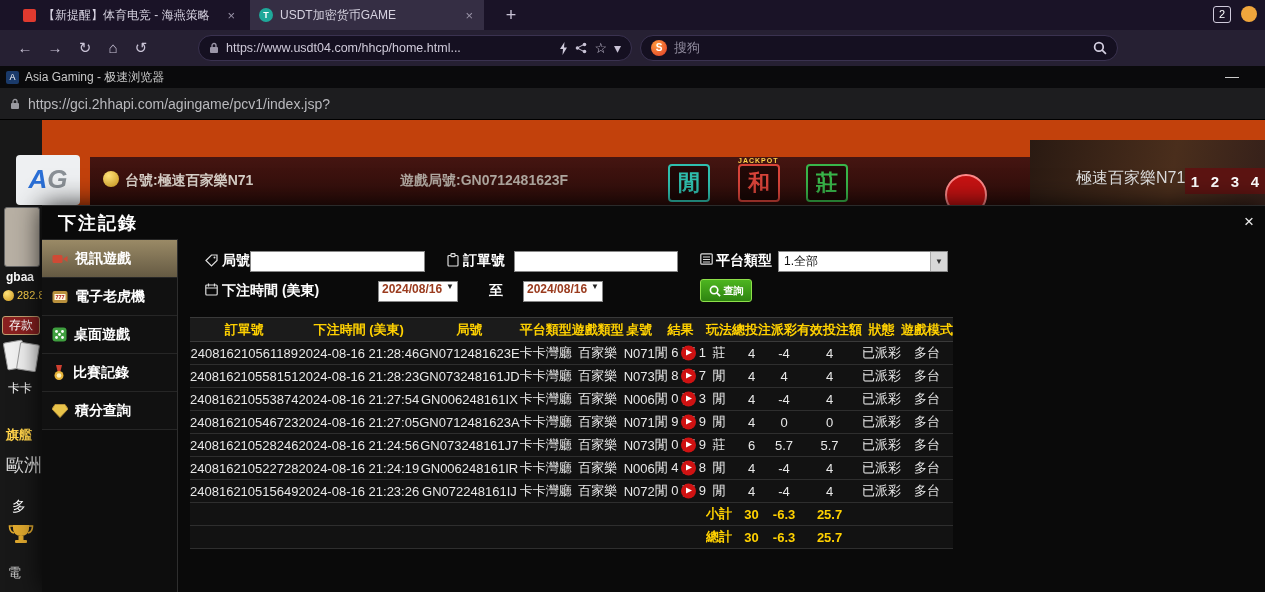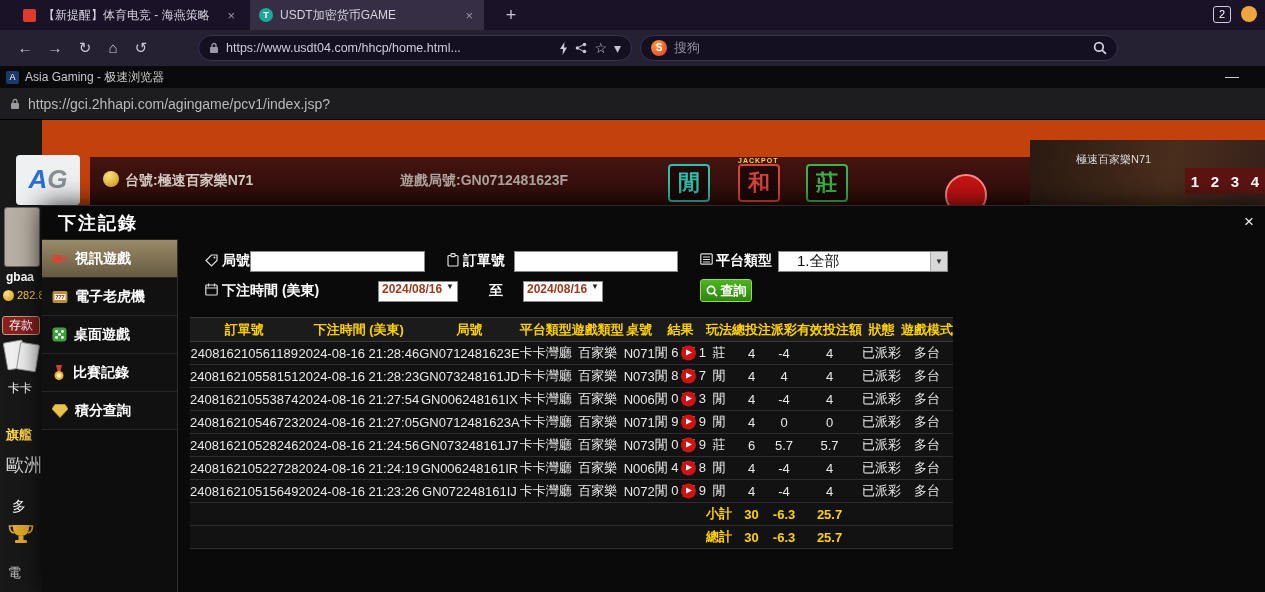--- a/index.html
+++ b/index.html
@@ -48,42 +48,42 @@
 .card{position:absolute;width:20px;height:28px;background:#f0f0f0;border:1px solid #999;border-radius:2px}
 .ag-logo{position:absolute;left:16px;top:155px;width:64px;height:50px;background:#eef0f2;border-radius:4px;text-align:center;line-height:48px;font-size:26px;font-weight:bold;font-style:italic}
 .ag-logo .a{color:#2a6fd6}.ag-logo .g{color:#8a9096}
 .game-bar{position:absolute;left:90px;top:157px;width:940px;height:49px;background:linear-gradient(#451511,#2b0c09)}
 .announce-ic{position:absolute;left:13px;top:14px;width:16px;height:16px;border-radius:50%;background:radial-gradient(circle at 35% 30%,#ffe27a,#cf9a1e)}
 .gb-text{position:absolute;top:15px;font-size:14px;font-weight:bold;color:#d8d0c8;white-space:nowrap}
 .bet-box{position:absolute;top:7px;width:42px;height:38px;border:2px solid;border-radius:4px;background:rgba(0,0,0,.45);font-size:22px;font-weight:bold;text-align:center;line-height:34px;cursor:pointer}
 .jackpot{position:absolute;left:648px;top:0;color:#ffd24a;font-size:7px;font-weight:bold;letter-spacing:1px}
 .red-marker{position:absolute;left:855px;top:17px;width:42px;height:42px;border-radius:50%;background:#c51212;border:2px solid #ff8a8a}
 .right-panel{position:absolute;left:1030px;top:140px;width:235px;height:66px;background:linear-gradient(100deg,#2a1a12,#4a2e1c 60%,#35201a)}
-.rp-title{position:absolute;left:46px;top:12px;color:#ddd;font-size:11px;white-space:nowrap}
+.rp-title{position:absolute;left:46px;top:28px;color:#ddd;font-size:16px;white-space:nowrap}
 .page-nums{position:absolute;left:155px;top:28px;width:80px;height:26px;background:#5c1412;color:#fff;font-size:15px;font-weight:bold;display:flex;align-items:center;justify-content:space-around}
 
 .modal{position:absolute;left:42px;top:205px;width:1223px;height:387px;background:#0a0a0a;border-top:1px solid #2a2a2a;box-shadow:0 0 25px rgba(0,0,0,.85)}
 .modal-header{height:33px;display:flex;align-items:center;padding-left:16px;color:#fff;font-size:18px;letter-spacing:2px;font-weight:bold}
 .modal-close{position:absolute;top:7px;right:11px;color:#eee;font-size:17px;line-height:17px;cursor:pointer}
 .modal-body{position:absolute;top:33px;left:0;right:0;bottom:0;display:flex}
 .msidebar{width:136px;border-right:1px solid #2e2e2e;background:#0d0d0d;border-top:1px solid #262626}
 .mitem{height:38px;display:flex;align-items:center;gap:7px;padding-left:10px;border-bottom:1px solid #262626;color:#fff;font-size:14px;font-weight:bold;background:#111;cursor:pointer}
 .mitem.active{background:linear-gradient(#9a8a66,#655a43)}
 .mitem svg{flex:none}
 .mmain{flex:1;position:relative}
 .flabel{position:absolute;color:#fff;font-size:14px;font-weight:bold;white-space:nowrap}
 .fic{position:absolute}
 .finput{position:absolute;height:21px;background:#fff;border:1px solid #888;font-size:12px;padding:0 4px;color:#222;top:12px}
 .fselect{position:absolute;left:600px;top:12px;width:170px;height:21px;background:#fff;border:1px solid #888;display:flex;align-items:center;cursor:pointer}
-.fselect .sel-text{flex:1;font-size:15px;color:#111;padding-left:18px}
+.fselect .sel-text{flex:1;font-size:12px;color:#111;padding-left:5px}
 .sel-caret{width:17px;height:19px;background:#d8d8d8;border-left:1px solid #aaa;color:#333;font-size:8px;text-align:center;line-height:19px}
 .fdate{position:absolute;top:42px;height:21px;width:80px;background:#fff;border:1px solid #888;display:flex;align-items:flex-start;justify-content:center;gap:4px;cursor:pointer}
 .fdate .fdate-text{font-size:12px;font-weight:bold;color:#9a3b1e}
 .fdate::after{content:"▼";font-size:8px;color:#222}
-.query-btn{position:absolute;left:522px;top:40px;width:52px;height:23px;background:linear-gradient(#4db520,#2e8410);border:1px solid #8ee04a;border-radius:3px;color:#fff;font-size:13px;font-weight:bold;display:flex;align-items:center;justify-content:center;gap:3px;cursor:pointer}
+.query-btn{position:absolute;left:522px;top:40px;width:52px;height:23px;background:linear-gradient(#4db520,#2e8410);border:1px solid #8ee04a;border-radius:3px;color:#fff;font-size:10px;font-weight:bold;display:flex;align-items:center;justify-content:center;gap:3px;cursor:pointer}
 .btable{position:absolute;top:78px;left:12px;right:12px;border-collapse:collapse;table-layout:fixed}
 .btable th{background:#1b1b1b;color:#ffd100;font-size:13px;font-weight:bold;height:24px;border-top:1px solid #3a3a3a;border-bottom:1px solid #3a3a3a;white-space:nowrap;overflow:visible}
 .btable td{color:#e8e8e8;font-size:13px;height:23px;text-align:center;border-bottom:1px solid #2e2e2e;white-space:nowrap;overflow:hidden;background:#121212}
 .payout-neg{color:#cc3333}
 .payout-pos{color:#33cc33}
 .status-paid{color:#2eb82e}
 .sumrow td{color:#ffd100;font-weight:bold}
 .result-cell{position:relative}
 .play-icon{position:absolute;right:10px;top:50%;transform:translateY(-50%);width:15px;height:15px;background:#cf1212;border-radius:50%;cursor:pointer}
 .play-icon::after{content:"";position:absolute;left:5px;top:4px;border-left:6px solid #fff;border-top:3.5px solid transparent;border-bottom:3.5px solid transparent}

